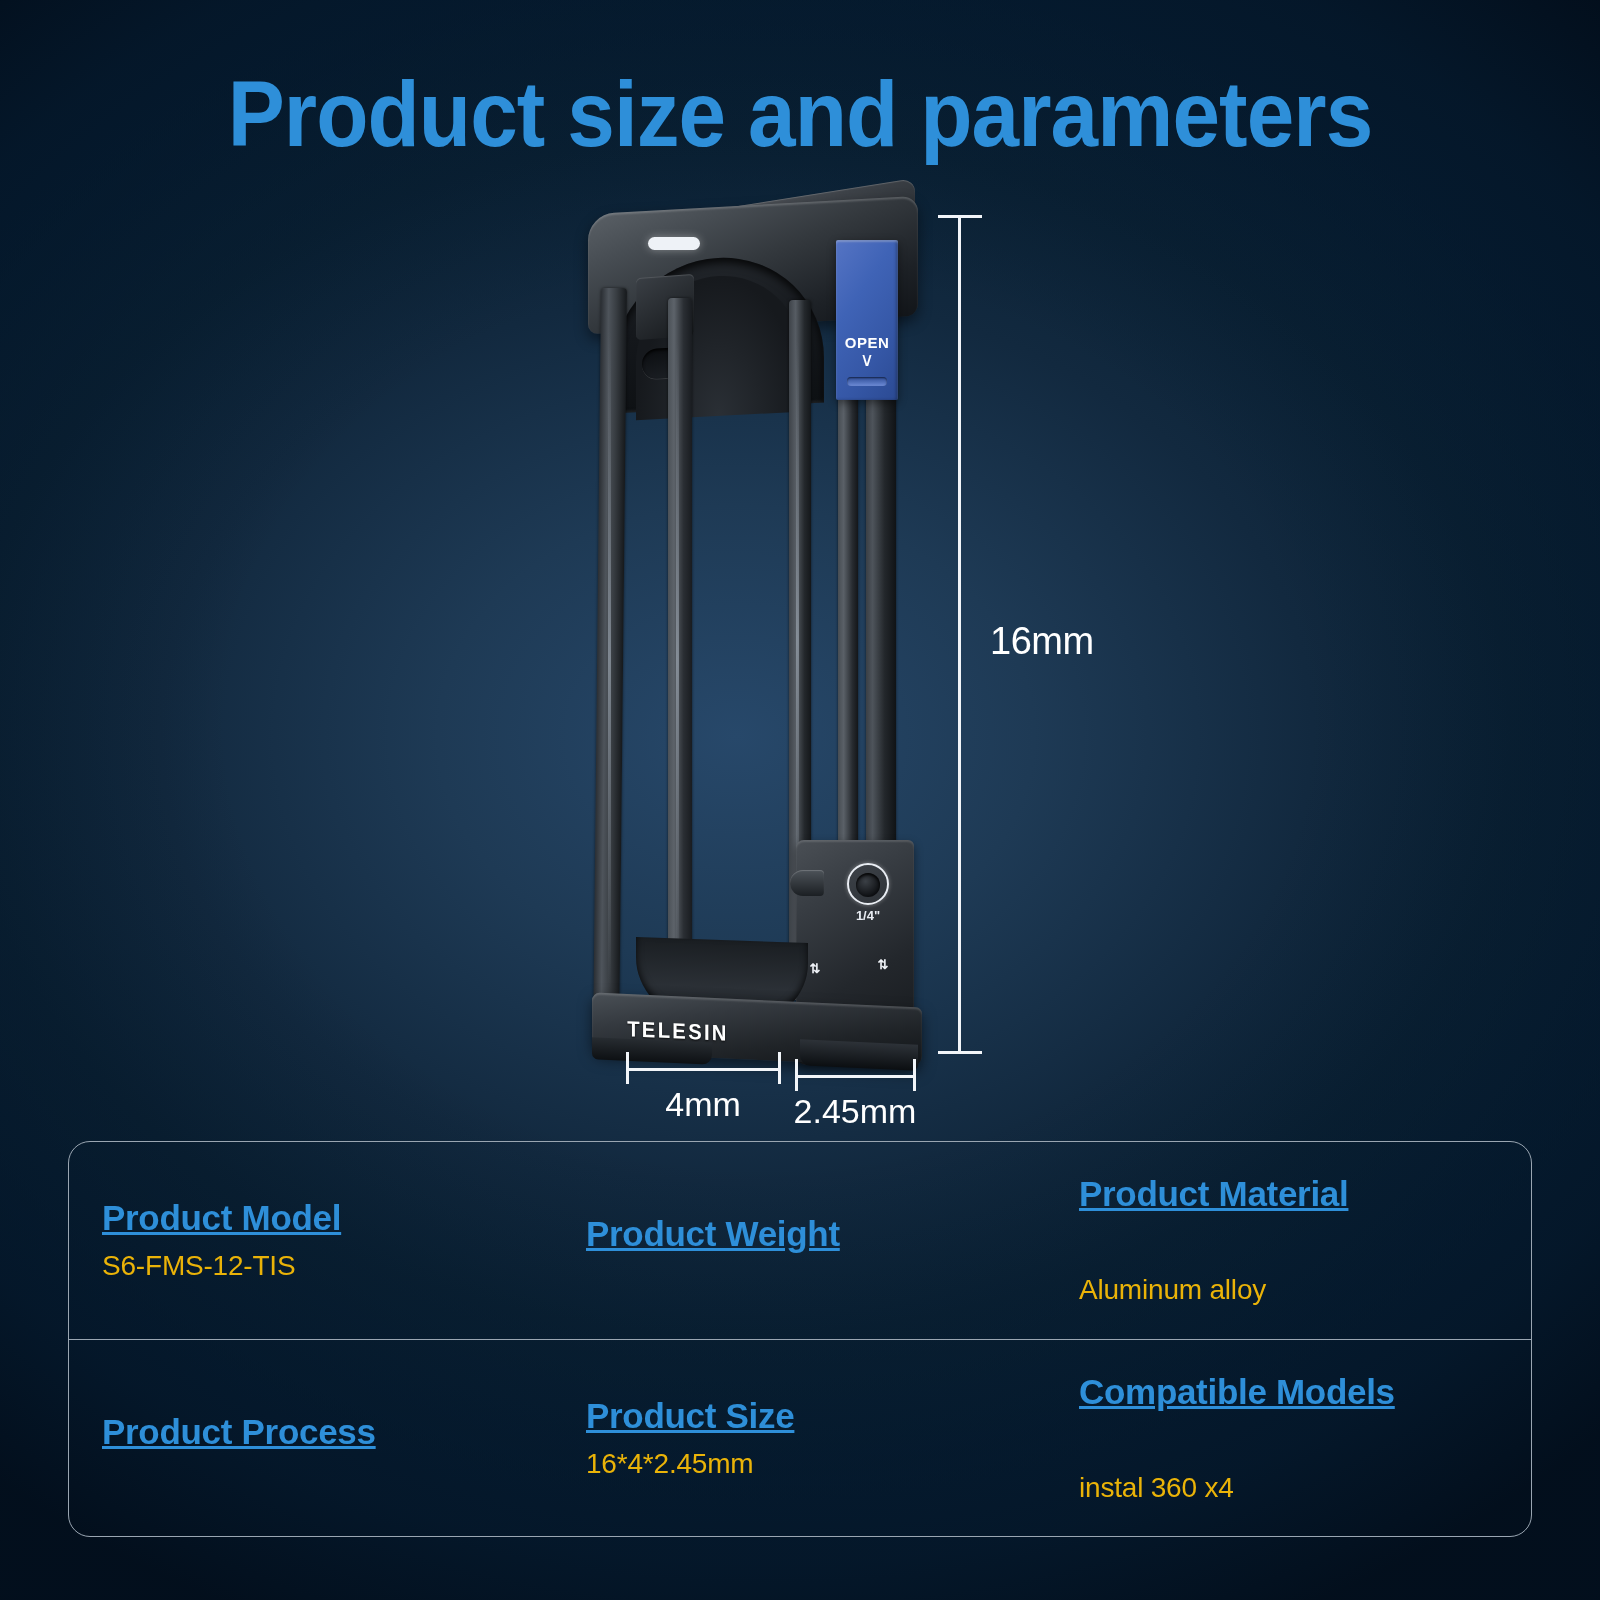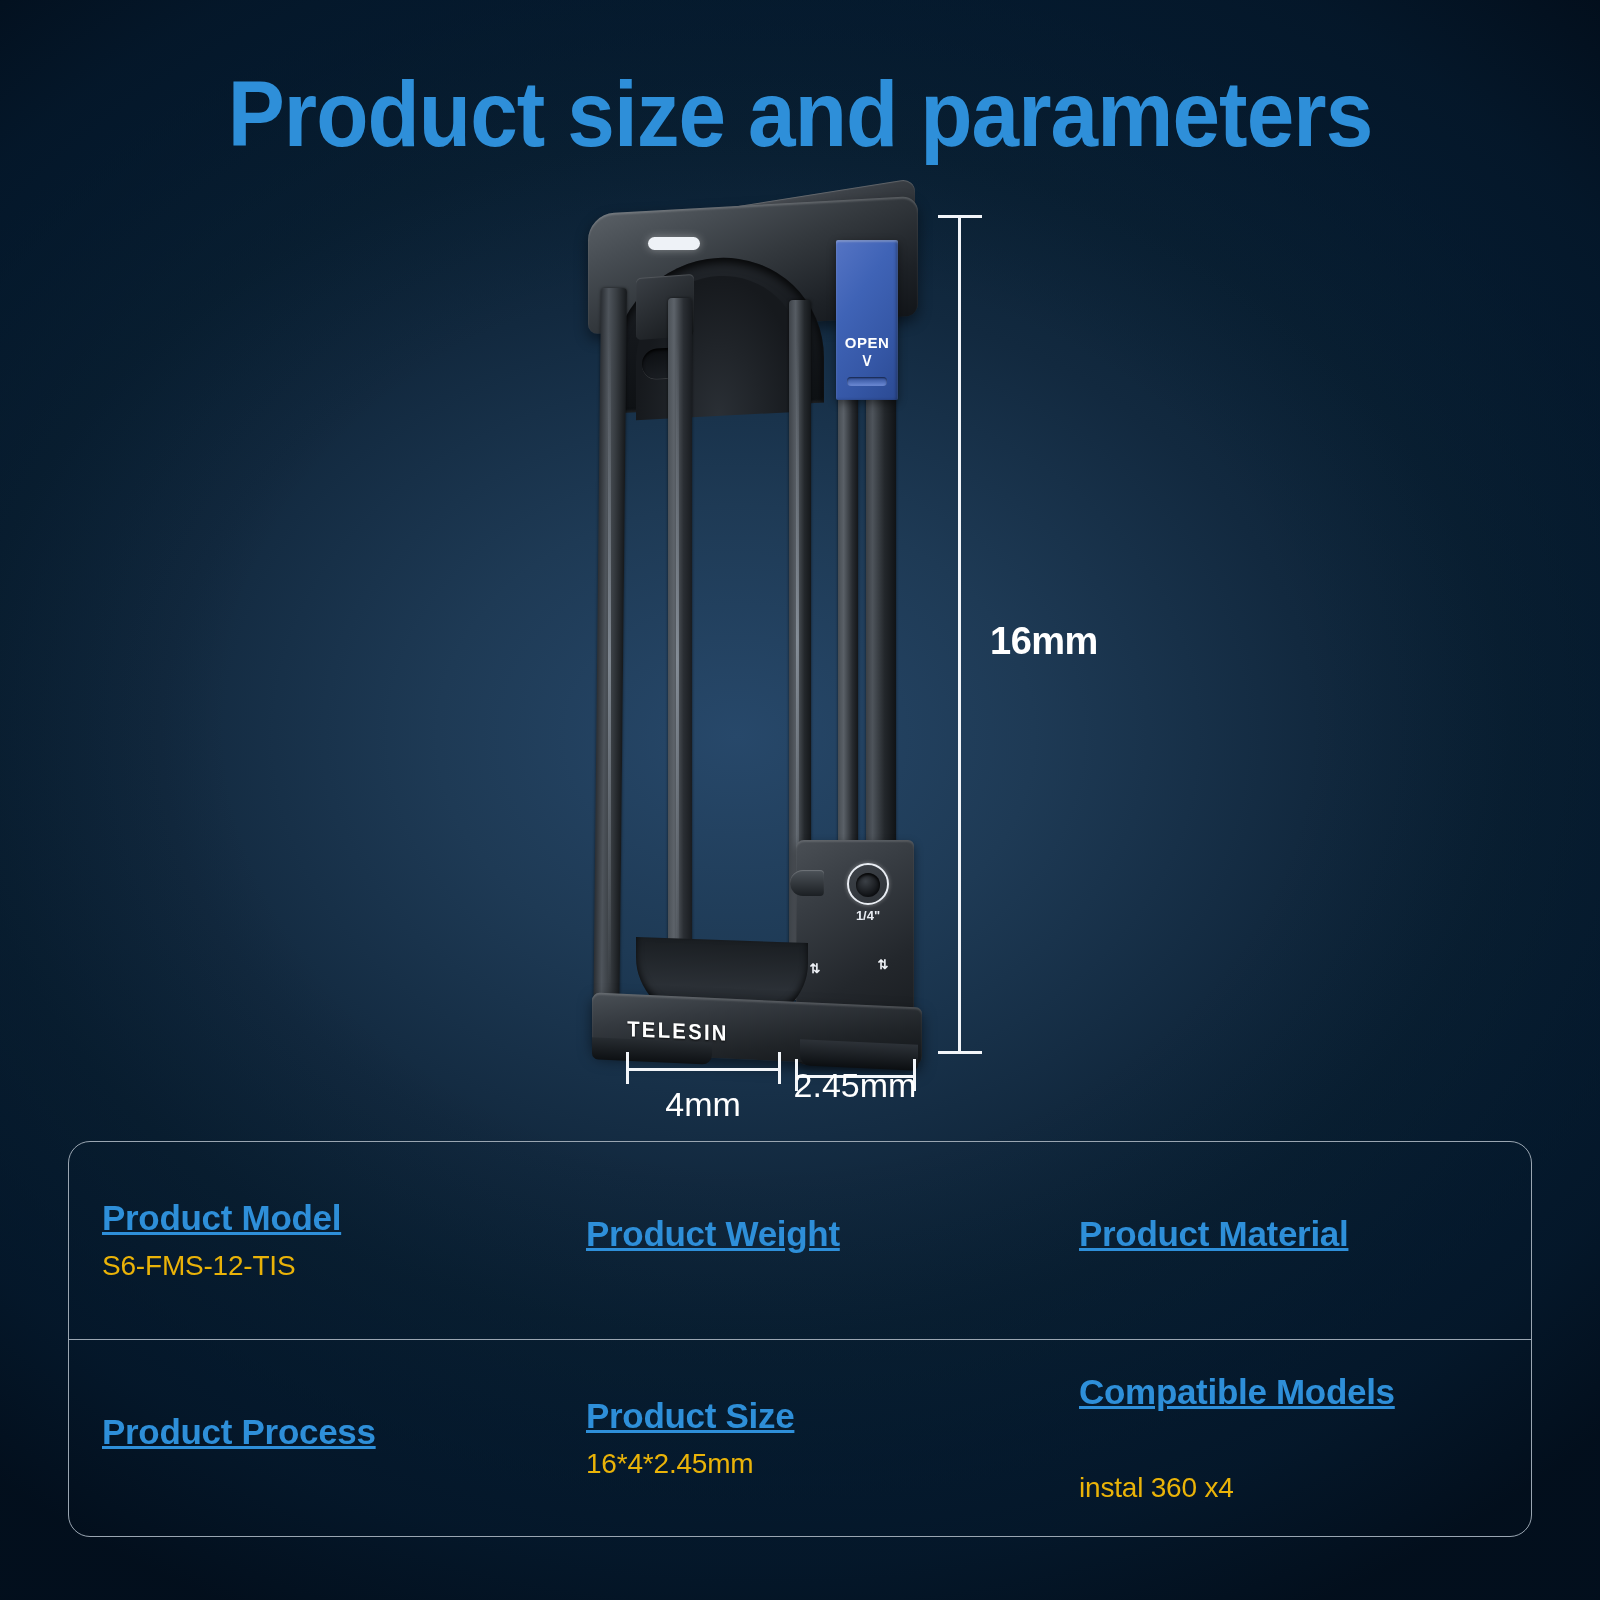--- a/index.html
+++ b/index.html
@@ -199,36 +199,36 @@
     border-radius:0 0 6px 10px; transform:skewY(2.6deg);
   }
 
   
   .dim-line{ position:absolute; background:#f2f5f9; }
   #dim-v-line{ left:958px; top:35px; width:2.5px; height:838px; }
   #dim-v-cap-top{ left:938px; top:35px; width:44px; height:2.5px; }
   #dim-v-cap-bot{ left:938px; top:871px; width:44px; height:2.5px; }
   #dim-v-label{
     position:absolute; left:990px; top:440px;
-    color:#fff; font-size:38px; letter-spacing:-.5px;font-weight:bold;
+    color:#fff; font-size:38px; letter-spacing:-.5px;
   }
 
   #dim-h1-line{ left:626px; top:888px; width:154px; height:2.5px; }
   #dim-h1-cap-l{ left:626px; top:872px; width:2.5px; height:32px; }
   #dim-h1-cap-r{ left:778px; top:872px; width:2.5px; height:32px; }
   #dim-h1-label{
     position:absolute; left:626px; top:905px; width:154px; text-align:center;
     color:#fff; font-size:34px;
   }
 
   #dim-h2-line{ left:795px; top:895px; width:120px; height:2.5px; }
   #dim-h2-cap-l{ left:795px; top:879px; width:2.5px; height:32px; }
   #dim-h2-cap-r{ left:913px; top:879px; width:2.5px; height:32px; }
   #dim-h2-label{
-    position:absolute; left:780px; top:886px; width:150px; text-align:center;
+    position:absolute; left:780px; top:912px; width:150px; text-align:center;
     color:#fff; font-size:34px;
   }
 
   
   #spec-card{
     position:absolute; left:68px; top:1141px; width:1464px; height:396px;
     border:1.5px solid #9aa6b2; border-radius:22px;
     display:flex; flex-direction:column;
   }
   .spec-row{ flex:1; display:flex; }
@@ -310,20 +310,21 @@
   <div class="spec-row" id="spec-row-1">
     <div class="spec-cell">
       <div class="spec-label">Product Model</div>
       <div class="spec-value">S6-FMS-12-TIS</div>
     </div>
     <div class="spec-cell">
       <div class="spec-label">Product Weight</div>
     </div>
     <div class="spec-cell">
       <div class="spec-label">Product Material</div>
+      <div class="spec-value">Aluminum alloy</div>
     </div>
   </div>
   <div class="spec-row" id="spec-row-2">
     <div class="spec-cell">
       <div class="spec-label">Product Process</div>
     </div>
     <div class="spec-cell">
       <div class="spec-label">Product Size</div>
       <div class="spec-value">16*4*2.45mm</div>
     </div>

